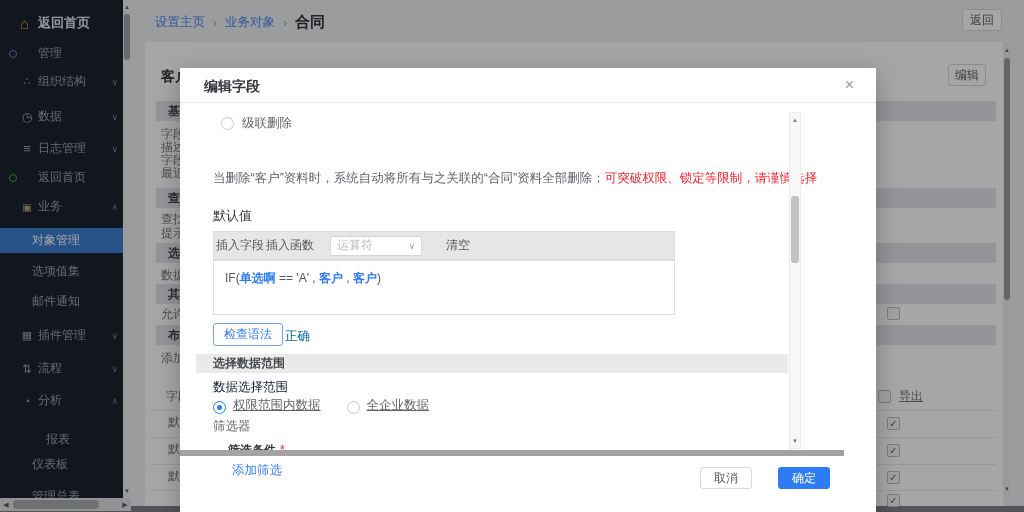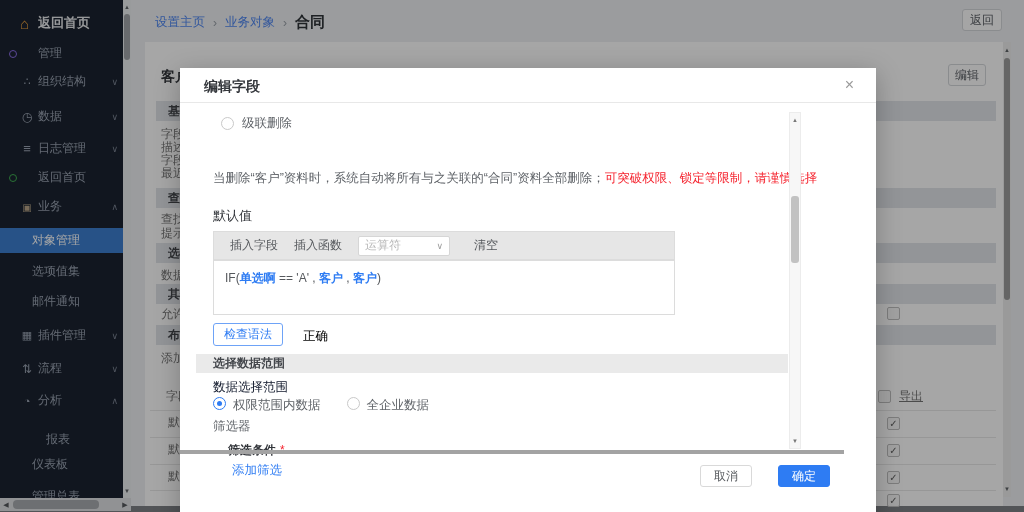--- a/index.html
+++ b/index.html
@@ -71,42 +71,42 @@
   #m-title{position:absolute;left:24px;top:10px;font-size:14px;font-weight:bold;color:#33363b;}
   #m-close{position:absolute;right:22px;top:8px;font-size:16px;color:#9a9a9a;cursor:pointer;}
   #m-body{position:absolute;left:16px;top:36px;width:592px;height:382px;}
   .rb{width:13px;height:13px;border:1px solid #c9c9c9;border-radius:50%;background:#fff;box-sizing:border-box;flex:none;}
   #m-cascade{position:absolute;left:25px;top:11px;display:flex;align-items:center;cursor:pointer;}
   #m-cascade .rb{margin-right:8px;}
   #m-desc{position:absolute;left:17px;top:66px;white-space:nowrap;}
   #m-desc .warn{color:#f5222d;}
   #m-default-label{position:absolute;left:17px;top:103px;color:#33363b;font-size:13px;}
   #m-toolbar{position:absolute;left:17px;top:127px;width:462px;height:29px;background:#e6e6e6;border:1px solid #dcdcdc;box-sizing:border-box;display:flex;align-items:center;font-size:12px;color:#55585c;}
-  #m-toolbar .tb-link{margin-left:16px;cursor:pointer;}
+  #m-toolbar .tb-link{margin-left:2px;cursor:pointer;}
   .op-select{margin-left:16px;width:92px;height:20px;background:#fff;border:1px solid #d6d6d6;border-radius:2px;display:inline-flex;align-items:center;justify-content:space-between;padding:0 6px;box-sizing:border-box;color:#b8b8b8;cursor:pointer;}
   .op-select .sel-chev{color:#9a9a9a;font-size:9px;}
   #m-formula{position:absolute;left:17px;top:156px;width:462px;height:55px;background:#fff;border:1px solid #dcdcdc;box-sizing:border-box;cursor:text;}
   #m-formula .fx{position:absolute;left:11px;top:9px;font-size:12px;color:#55585c;white-space:nowrap;}
   #m-formula .tok{color:#2e7cf3;font-weight:bold;}
   #check-btn{position:absolute;left:17px;top:219px;height:23px;line-height:21px;padding:0 10px;background:#fff;border:1px solid #6ea3f7;border-radius:3px;color:#2e7cf3;font-size:12px;cursor:pointer;box-sizing:border-box;}
-  #check-result{position:absolute;left:107px;top:224px;color:#000000;}
+  #check-result{position:absolute;left:89px;top:224px;color:#0369a1;}
   #m-section-bar{position:absolute;left:0;top:250px;width:592px;height:19px;background:#eaeaea;line-height:19px;}
   #m-section-bar .t{margin-left:17px;font-size:12px;font-weight:bold;color:#44474c;}
   #m-range-label{position:absolute;left:17px;top:275px;color:#0f172a;}
   #m-radios{position:absolute;left:17px;top:293px;display:flex;align-items:center;}
-  .m-radio{display:inline-flex;align-items:flex-start;margin-right:26px;cursor:pointer;}
+  .m-radio{display:inline-flex;align-items:flex-end;margin-right:26px;cursor:pointer;text-decoration:underline;}
   .m-radio .rb{margin-right:7px;}
   .m-radio.selected .rb{border-color:#2e7cf3;}
   .m-radio.selected .rb::after{content:"";display:block;width:5px;height:5px;margin:3px;border-radius:50%;background:#2e7cf3;}
   #m-filter-label{position:absolute;left:17px;top:314px;}
   #m-cond{position:absolute;left:32px;top:338px;color:#33363b;font-weight:bold;font-size:12px;}
   #m-cond .req{color:#f5222d;margin-left:4px;font-weight:normal;}
   #m-addfilter{position:absolute;left:36px;top:358px;color:#2e7cf3;cursor:pointer;}
   #m-scroll{position:absolute;left:609px;top:44px;width:12px;height:337px;background:#f7f7f7;border:1px solid #ececec;box-sizing:border-box;}
-  #m-foot{position:absolute;left:0;top:382px;width:664px;height:42px;border-top:4px solid #a3a3a3;box-sizing:border-box;text-decoration:underline;}
+  #m-foot{position:absolute;left:0;top:382px;width:664px;height:42px;border-top:6px solid #a3a3a3;box-sizing:border-box;text-decoration:underline;}
   .btn{position:absolute;top:11px;height:22px;line-height:20px;padding:0 13px;border:1px solid #d9d9d9;border-radius:3px;background:#fff;color:#55585c;font-size:12px;cursor:pointer;box-sizing:border-box;}
   #btn-cancel{right:92px;}
   #btn-ok{right:14px;background:#2e7cf3;border-color:#2e7cf3;color:#fff;text-align:center;}
 </style>
 </head>
 <body>
 
 <div id="screen">
 
   <div id="sidebar">

